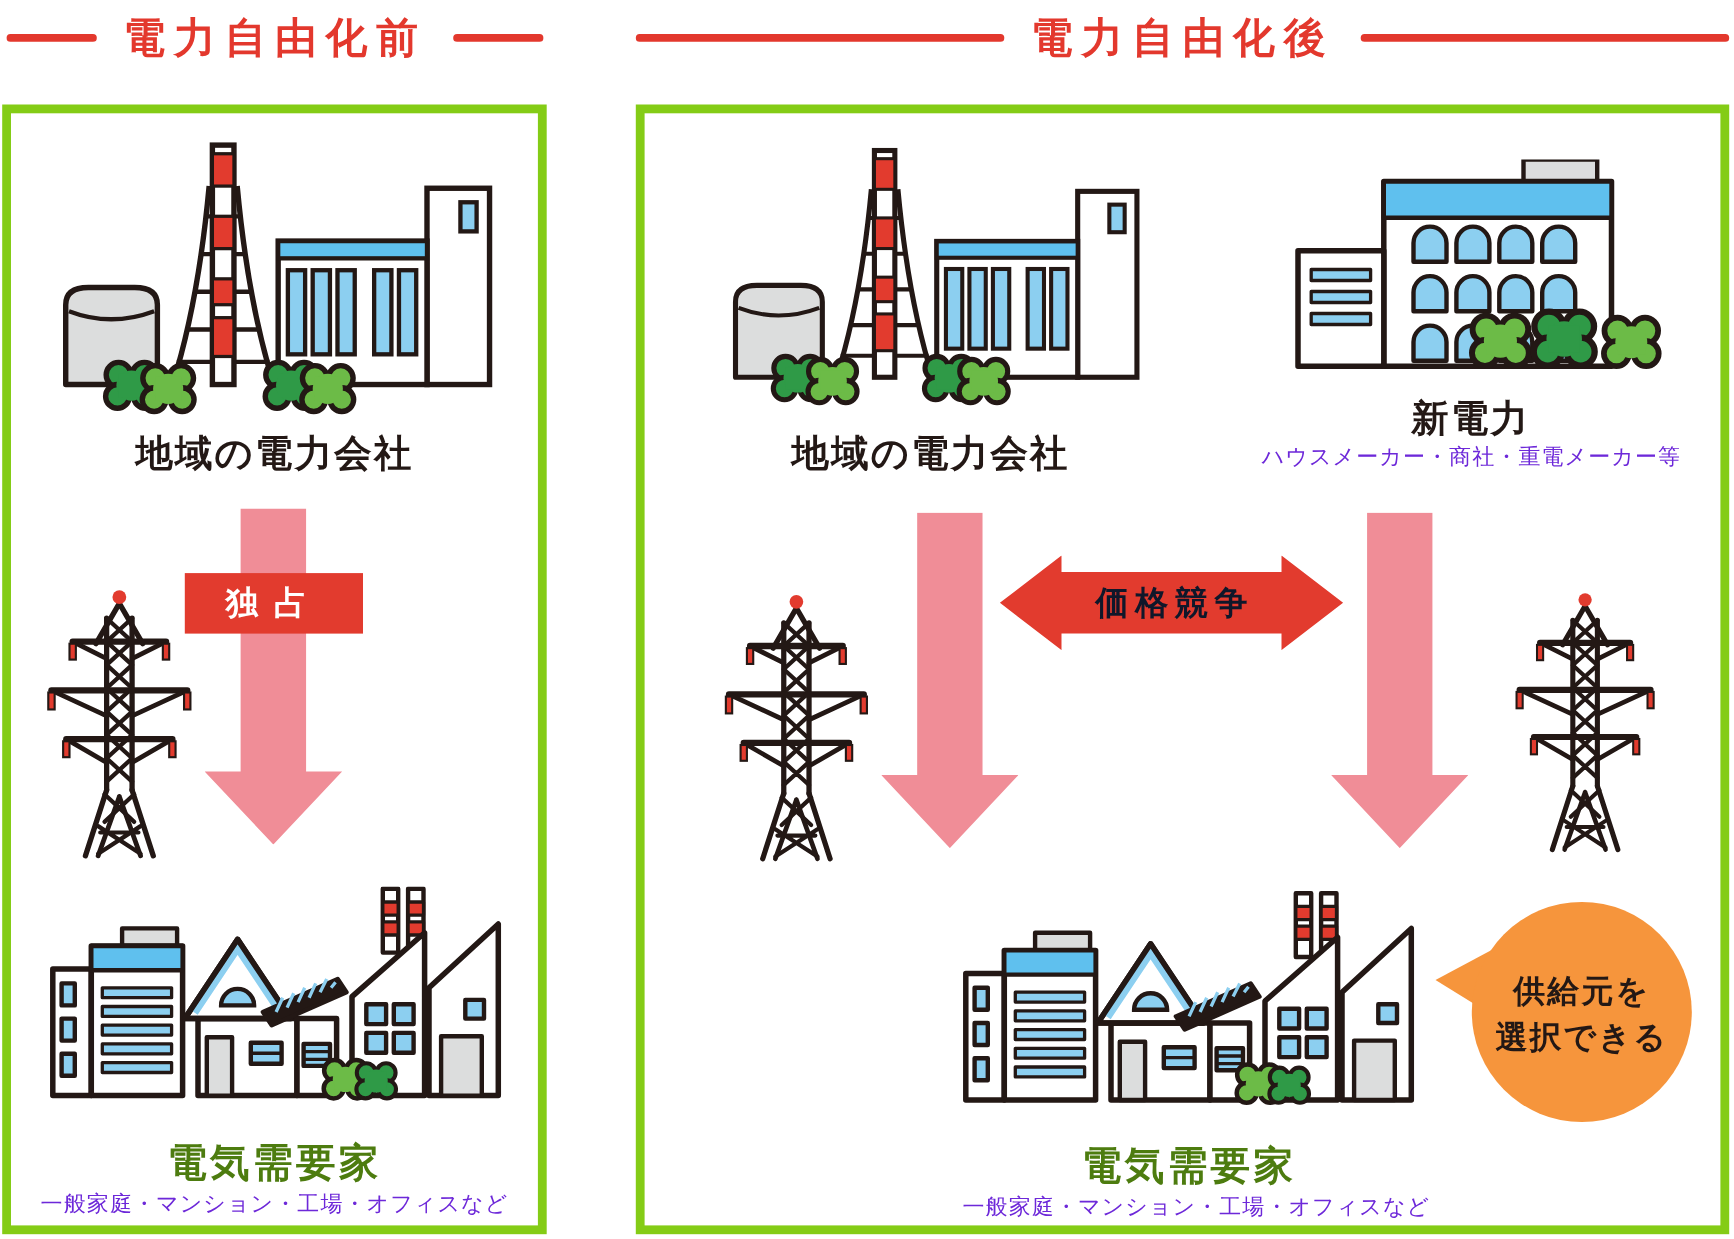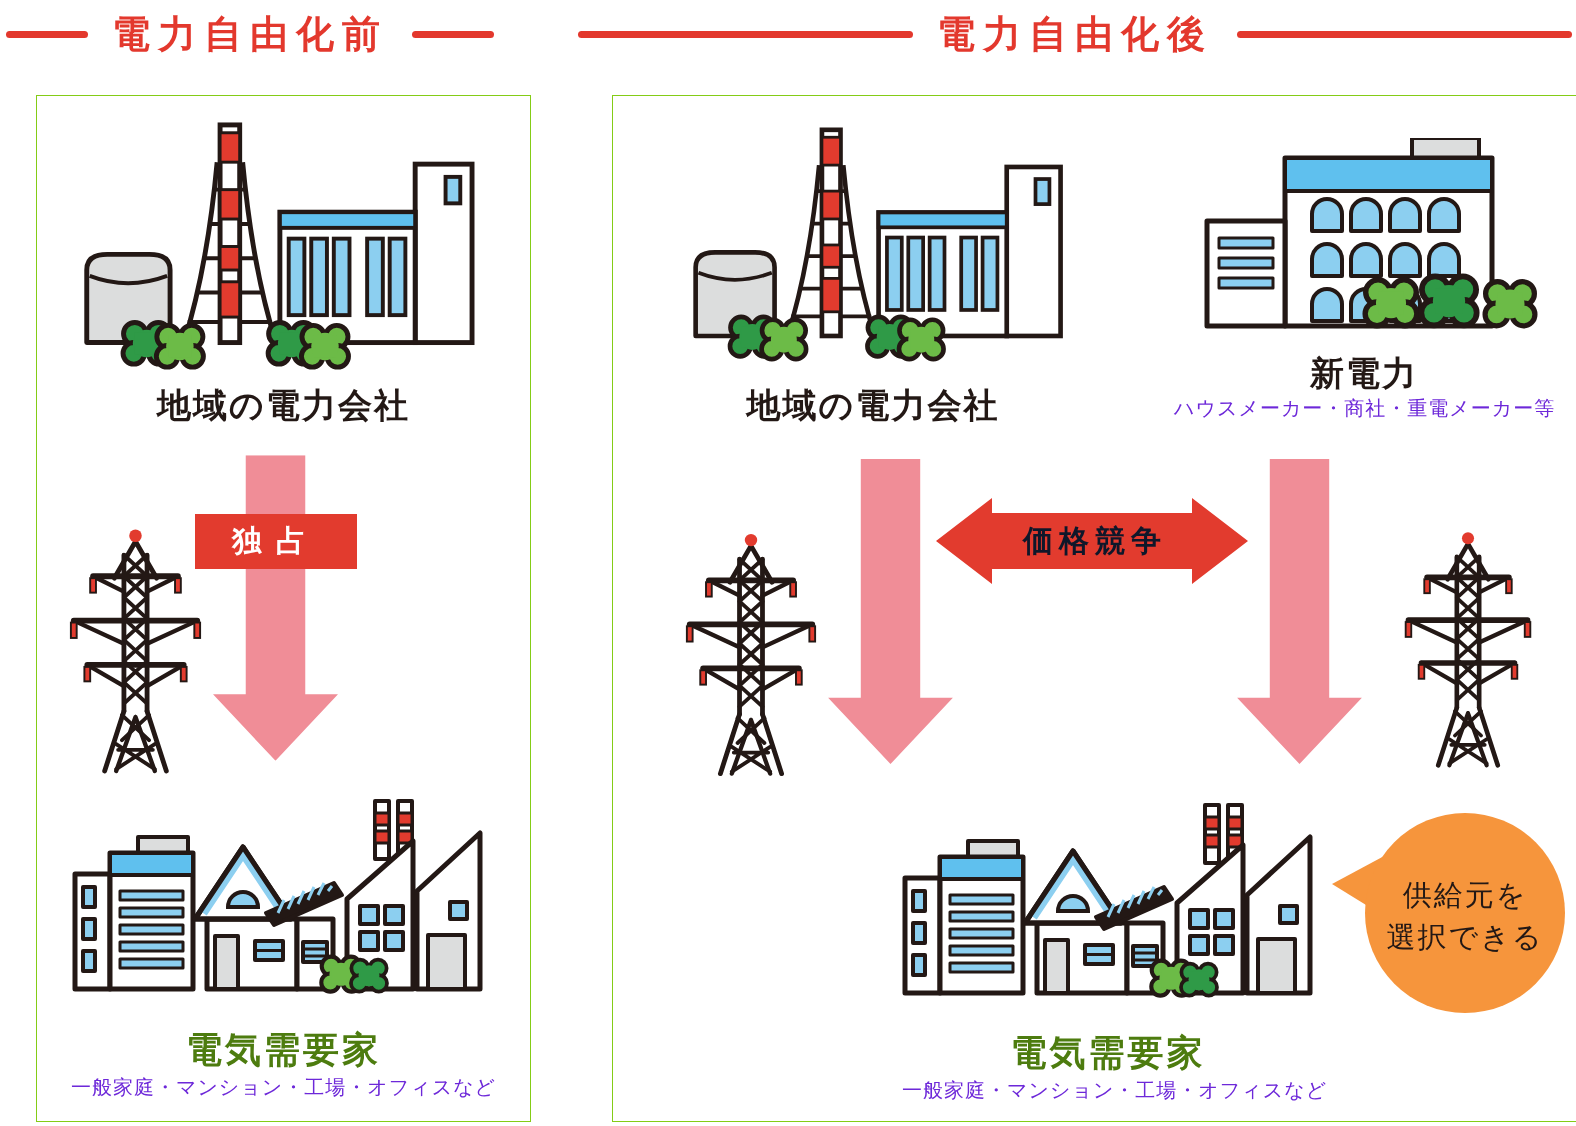--- a/index.html
+++ b/index.html
@@ -6,21 +6,21 @@
   body{
     position:relative;width:1576px;height:1126px;background:#ffffff;
     font-family:"Liberation Sans","DejaVu Sans",sans-serif;overflow:hidden;
   }
   .abs{position:absolute;}
   .title{
     position:absolute;display:flex;align-items:center;gap:24px;height:48px;
     color:#E3382D;font-weight:800;font-size:38px;letter-spacing:8px;white-space:nowrap;
   }
   .title .line{flex:1;height:7px;background:#E3382D;border-radius:4px;}
-  .panel{position:absolute;background:#ffffff;border:1px solid #84cc16;box-sizing:border-box;margin-left:34px;}
+  .panel{position:absolute;background:#ffffff;border:8px solid #84cc16;box-sizing:border-box;}
   .lbl-main{
     position:absolute;text-align:center;color:#231815;font-weight:700;
     font-size:34px;letter-spacing:2px;white-space:nowrap;
   }
   .lbl-big{
     position:absolute;text-align:center;color:#4d7c0f;font-weight:800;
     font-size:36px;letter-spacing:3px;white-space:nowrap;
   }
   .lbl-sub{
     position:absolute;text-align:center;color:#6d28d9;font-weight:500;
@@ -31,21 +31,21 @@
     align-items:center;justify-content:center;font-size:30px;font-weight:700;
     letter-spacing:14px;box-sizing:border-box;white-space:nowrap;
   }
   .competition-text{
     position:absolute;display:flex;align-items:center;justify-content:center;
     color:#0f172a;font-size:30px;font-weight:700;letter-spacing:6px;
     padding-left:6px;box-sizing:border-box;white-space:nowrap;
   }
   .bubble-text{
     position:absolute;text-align:center;color:#231815;font-size:29px;
-    font-weight:400;line-height:42px;letter-spacing:2px;white-space:nowrap;
+    font-weight:700;line-height:42px;letter-spacing:2px;white-space:nowrap;
   }
 </style>
 </head>
 <body>
 
 <svg width="0" height="0" style="position:absolute" aria-hidden="true">
   <defs>
 
     <symbol id="sym-bush" viewBox="0 0 56 52">
       <g stroke="#231815" stroke-width="5" fill="currentColor" stroke-linejoin="round">

